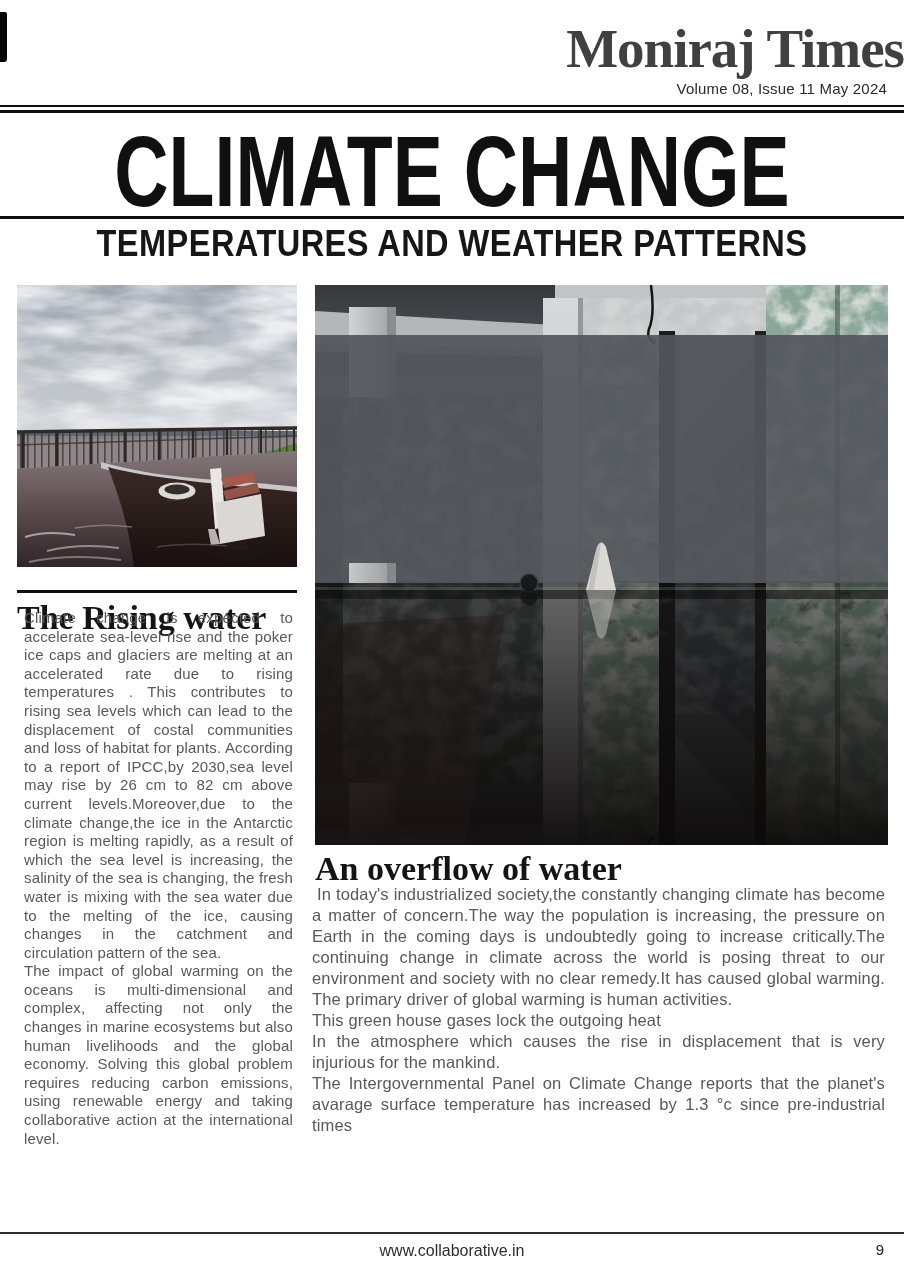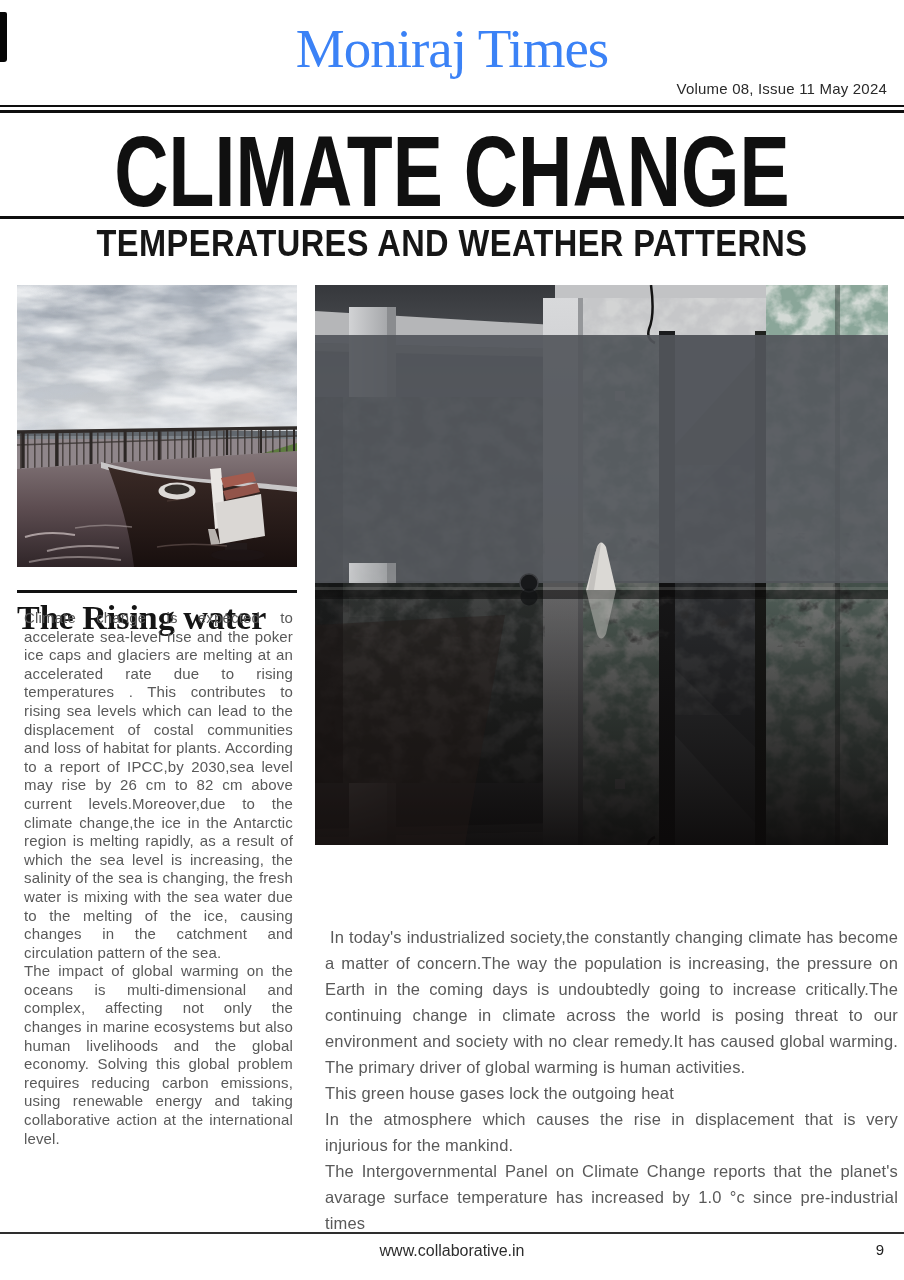--- a/index.html
+++ b/index.html
@@ -2,23 +2,23 @@
 <html><head>
 <meta charset="utf-8">
 <style>
   html,body{margin:0;padding:0;background:#e9e9e9;}
   .page{
     position:relative; width:904px; height:1280px; background:#ffffff;
     font-family:"Liberation Sans",sans-serif; overflow:hidden; margin:0 auto;
   }
   .abs{position:absolute;}
   
-  .masthead{top:16px; left:0; width:904px; text-align:center;
-    font-family:"Liberation Serif",serif; font-weight:400; font-size:55px;
-    letter-spacing:-1px; color:#3b82f6; line-height:1.2;}
+  .masthead{top:16px; left:0; width:904px; text-align:right;
+    font-family:"Liberation Serif",serif; font-weight:700; font-size:55px;
+    letter-spacing:-1px; color:#404040; line-height:1.2;}
   .issue-line{top:80px; right:17px; font-size:15px; color:#2a2a2a; letter-spacing:.2px;}
   .scan-artifact{top:12px; left:0; width:7px; height:50px; background:#060606; border-radius:0 2px 3px 0;}
   
   .rule-double{top:105px; left:0; width:904px; height:3px;
     border-top:2px solid #0e0e0e; border-bottom:3px solid #0e0e0e;}
   .rule-mid{top:216px; left:0; width:904px; border-top:3px solid #0e0e0e;}
   .rule-left-col{top:590px; left:17px; width:280px; border-top:3px solid #111;}
   .rule-footer{top:1232px; left:0; width:904px; border-top:2px solid #2e2e2e;}
   
   .headline{top:122px; left:0; width:904px; text-align:center; font-weight:700;
@@ -32,21 +32,21 @@
   .photo-right{top:285px; left:315px; width:573px; height:560px;}
   .photo-left svg,.photo-right svg{display:block;}
   
   .article-title{font-family:"Liberation Serif",serif; font-weight:700;
     color:#141414; letter-spacing:0; line-height:1;}
   .rising-title{top:601px; left:17px; font-size:34px;}
   .overflow-title{top:852px; left:315px; font-size:34px;}
   .body-col{color:#595959; text-align:justify; letter-spacing:.15px;}
   .body-col p{margin:0;}
   .rising-body{top:609px; left:24px; width:269px; font-size:15px; line-height:18.6px;}
-  .overflow-body{top:884px; left:325px; width:573px; font-size:16.5px; line-height:26px;margin-top:40px;}
+  .overflow-body{top:884px; left:312px; width:573px; font-size:16.5px; line-height:21px;}
   
   .footer-site{top:1242px; left:0; width:904px; text-align:center; font-size:16px; color:#2d2d2d;}
   .footer-page{top:1241px; right:20px; font-size:15px; color:#222;}
 </style>
 </head>
 <body>
 
 <div class="page">
 
   <div class="abs scan-artifact"></div>
@@ -265,24 +265,25 @@
     </svg>
   </div>
 
   <div class="abs rule-left-col"></div>
   <div class="abs article-title rising-title">The Rising water</div>
   <div class="abs body-col rising-body">
     <p>Climate change is expected to accelerate sea-level rise and the poker ice caps and glaciers are melting at an accelerated rate due to rising temperatures . This contributes to rising sea levels which can lead to the displacement  of costal communities and loss of habitat for plants. According to a report of  IPCC,by 2030,sea level may rise  by 26 cm to 82 cm above current levels.Moreover,due to the climate change,the ice in the Antarctic region is melting rapidly, as a result of which the sea level is increasing, the salinity of the sea is changing, the fresh water is mixing with the sea water due to the melting of the ice, causing changes in the catchment and circulation pattern of the sea.</p>
     <p>The impact of global warming on the oceans is multi-dimensional and complex, affecting not only the changes in marine ecosystems but also human livelihoods and the global economy. Solving this global problem requires reducing carbon emissions, using renewable energy and taking collaborative action at the international level.</p>
   </div>
 
+  <div class="abs article-title overflow-title">An overflow of water</div>
   <div class="abs body-col overflow-body">
     <p>&nbsp;In today's industrialized society,the constantly changing climate has become a matter of concern.The way the population is increasing, the pressure on Earth in the coming days is undoubtedly going to increase critically.The continuing change in climate across the world is posing threat to our environment and society  with no clear remedy.It has caused global warming. The primary driver of global warming is human activities.</p>
     <p>This green house gases lock the outgoing heat</p>
     <p>In the atmosphere which causes the rise in displacement that is very injurious for the mankind.</p>
-    <p>The Intergovernmental Panel on Climate Change reports that the planet's avarage surface temperature has increased by 1.0 °c  since pre-industrial times</p>
+    <p>The Intergovernmental Panel on Climate Change reports that the planet's avarage surface temperature has increased by 1.3 °c  since pre-industrial times</p>
   </div>
 
   <div class="abs rule-footer"></div>
   <div class="abs footer-site">www.collaborative.in</div>
   <div class="abs footer-page">9</div>
 
 </div>
 
 </body></html>

